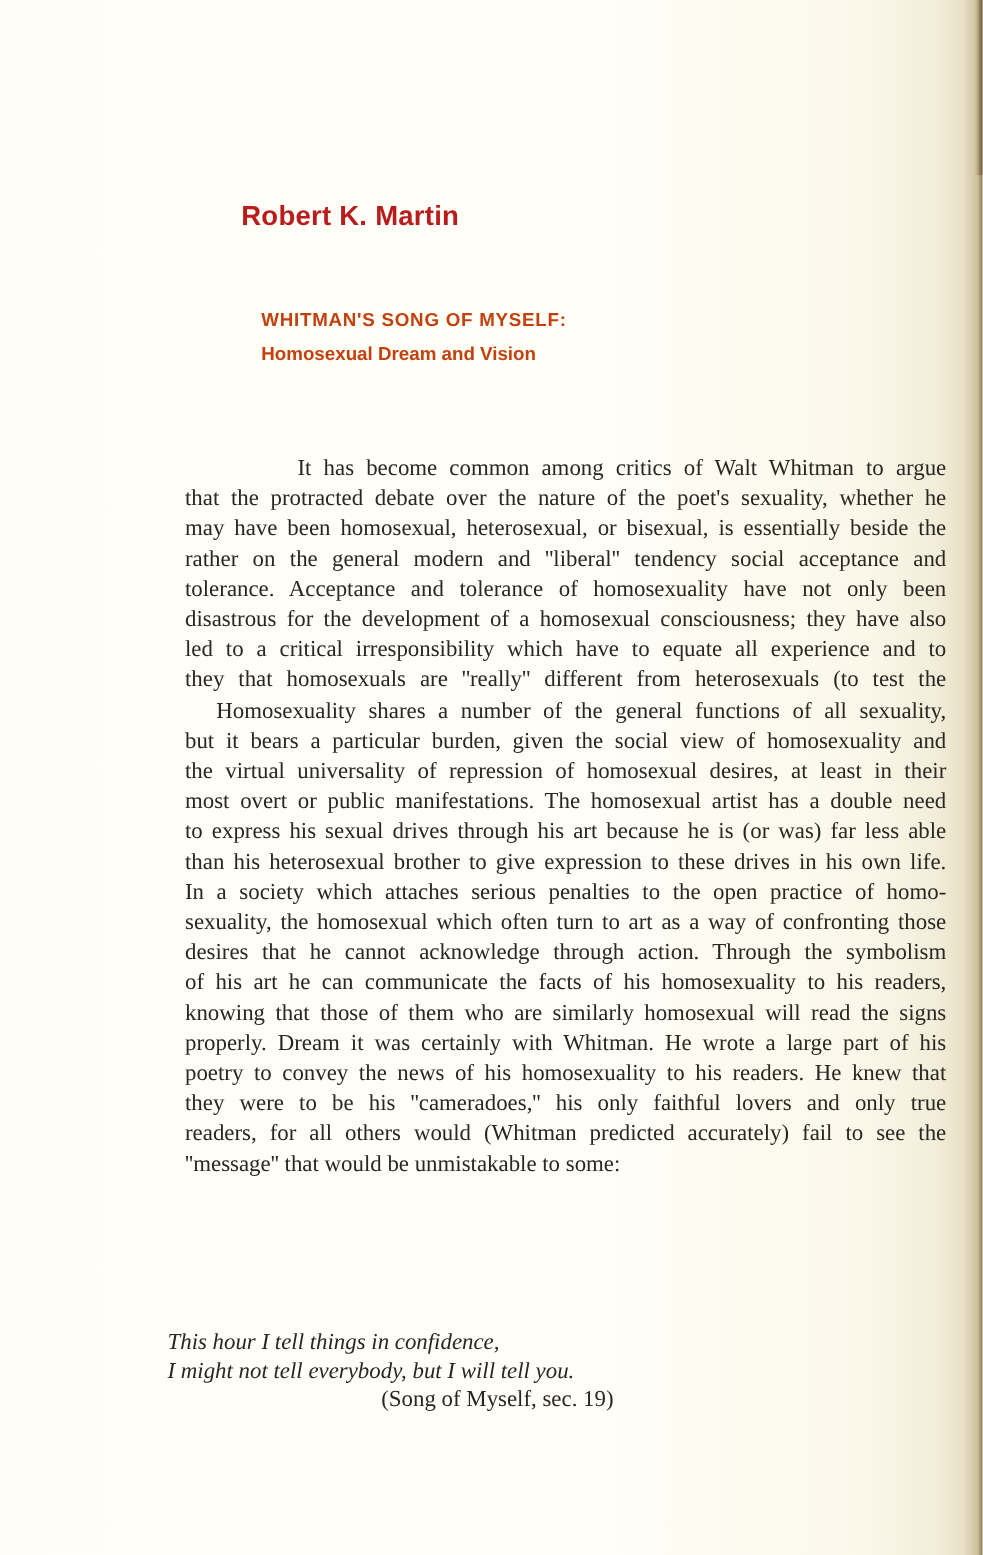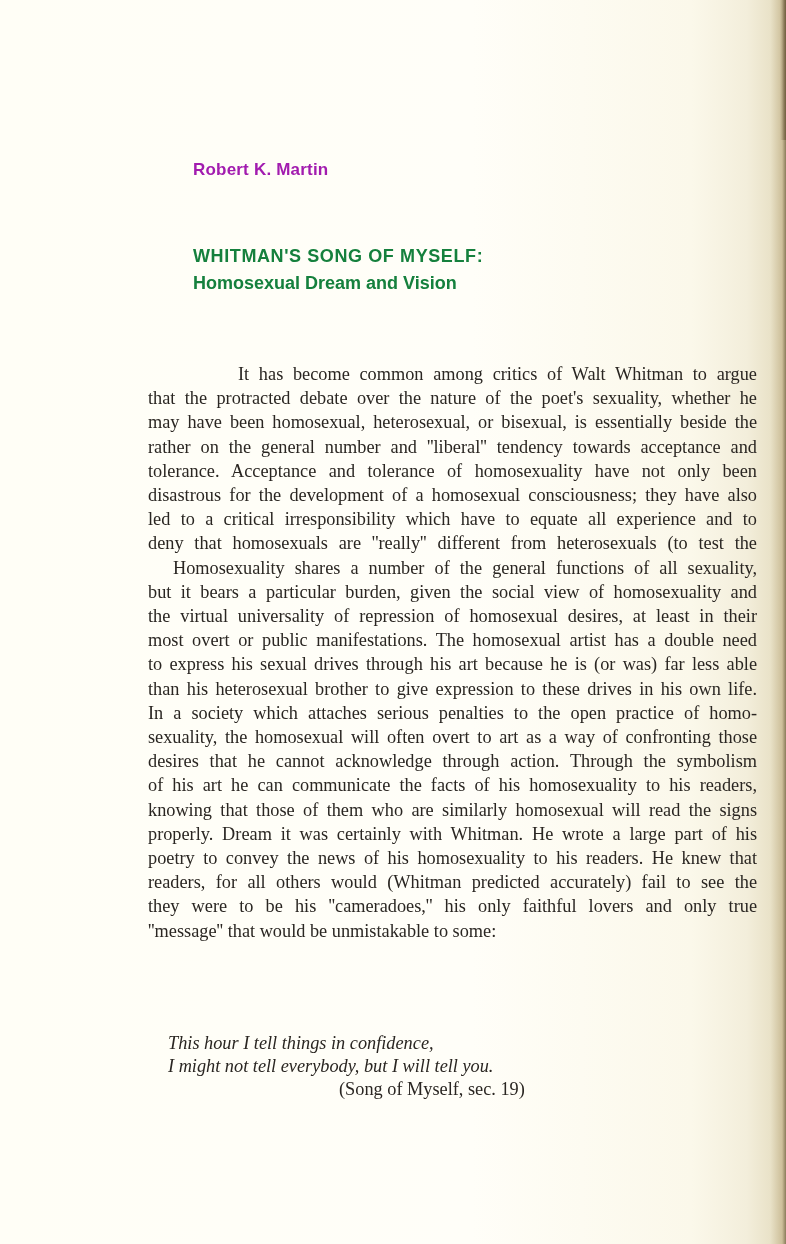--- a/index.html
+++ b/index.html
@@ -10,39 +10,39 @@
     font-family: "Liberation Serif", "DejaVu Serif", serif;
     color: #2a2622;
   }
   .edge-shadow {
     position: absolute; top: 0; right: 0; width: 6px; height: 140px;
     background: linear-gradient(to right, rgba(120,100,70,0), rgba(90,70,40,0.55));
   }
   .author {
     position: absolute; left: 193px; top: 160px;
     font-family: "Liberation Sans", "DejaVu Sans", sans-serif;
-    font-weight: bold; font-size: 17px; color: #a21caf; letter-spacing: 0.2px;
+    font-weight: bold; font-size: 22px; color: #b91c1c; letter-spacing: 0.2px;
   }
   .title {
-    position: absolute; left: 193px; top: 243px;
+    position: absolute; left: 209px; top: 243px;
     font-family: "Liberation Sans", "DejaVu Sans", sans-serif;
-    font-weight: bold; font-size: 18px; color: #15803d; line-height: 27px;
+    font-weight: bold; font-size: 15px; color: #c2410c; line-height: 27px;
   }
   .title .t1 { letter-spacing: 0.6px; }
   .body-text {
     position: absolute; left: 120px; top: 362px; width: 609px;
     font-size: 18.3px; line-height: 24.2px; text-align: justify; margin-left: 28px;
   }
   .body-text .line { display: block; text-align: justify; text-align-last: justify; white-space: nowrap; }
   .body-text .line.last { text-align-last: left; }
   .body-text .indent { padding-left: 90px; }
   .body-text .indent2 { padding-left: 25px; }
   .quote {
-    position: absolute; left: 134px; top: 1032px;
-    font-size: 18.3px; line-height: 23px; margin-left: 34px;
+    position: absolute; left: 134px; top: 1062px;
+    font-size: 18.3px; line-height: 23px;
   }
   .quote .verse { font-style: italic; display: block; white-space: nowrap; }
   .quote .cite { display: block; padding-left: 171px; white-space: nowrap; }
 </style>
 </head>
 <body>
 
 <div class="edge-shadow"></div>
 
 <div class="author">Robert K. Martin</div>
@@ -50,42 +50,42 @@
 <div class="title">
   <div class="t1">WHITMAN'S SONG OF MYSELF:</div>
   <div class="t2">Homosexual Dream and Vision</div>
 </div>
 
 <div class="body-text">
   <div id="p1">
       <span class="line indent">It has become common among critics of Walt Whitman to argue</span>
       <span class="line">that the protracted debate over the nature of the poet's sexuality, whether he</span>
       <span class="line">may have been homosexual, heterosexual, or bisexual, is essentially beside the</span>
-      <span class="line">rather on the general number and ''liberal'' tendency towards acceptance and</span>
+      <span class="line">rather on the general modern and ''liberal'' tendency social acceptance and</span>
       <span class="line">tolerance. Acceptance and tolerance of homosexuality have not only been</span>
       <span class="line">disastrous for the development of a homosexual consciousness; they have also</span>
       <span class="line">led to a critical irresponsibility which have to equate all experience and to</span>
-      <span class="line">deny that homosexuals are ''really'' different from heterosexuals (to test the</span>
+      <span class="line">they that homosexuals are ''really'' different from heterosexuals (to test the</span>
     </div>
   <div id="p2">
       <span class="line indent2">Homosexuality shares a number of the general functions of all sexuality,</span>
       <span class="line">but it bears a particular burden, given the social view of homosexuality and</span>
       <span class="line">the virtual universality of repression of homosexual desires, at least in their</span>
       <span class="line">most overt or public manifestations. The homosexual artist has a double need</span>
       <span class="line">to express his sexual drives through his art because he is (or was) far less able</span>
       <span class="line">than his heterosexual brother to give expression to these drives in his own life.</span>
       <span class="line">In a society which attaches serious penalties to the open practice of homo-</span>
-      <span class="line">sexuality, the homosexual will often overt to art as a way of confronting those</span>
+      <span class="line">sexuality, the homosexual which often turn to art as a way of confronting those</span>
       <span class="line">desires that he cannot acknowledge through action. Through the symbolism</span>
       <span class="line">of his art he can communicate the facts of his homosexuality to his readers,</span>
       <span class="line">knowing that those of them who are similarly homosexual will read the signs</span>
       <span class="line">properly. Dream it was certainly with Whitman. He wrote a large part of his</span>
       <span class="line">poetry to convey the news of his homosexuality to his readers. He knew that</span>
+      <span class="line">they were to be his ''cameradoes,'' his only faithful lovers and only true</span>
       <span class="line">readers, for all others would (Whitman predicted accurately) fail to see the</span>
-      <span class="line">they were to be his ''cameradoes,'' his only faithful lovers and only true</span>
       <span class="line last">''message'' that would be unmistakable to some:</span>
     </div>
 </div>
 
 <div class="quote">
   <span class="verse">This hour I tell things in confidence,</span>
   <span class="verse">I might not tell everybody, but I will tell you.</span>
   <span class="cite">(Song of Myself, sec. 19)</span>
 </div>
 

